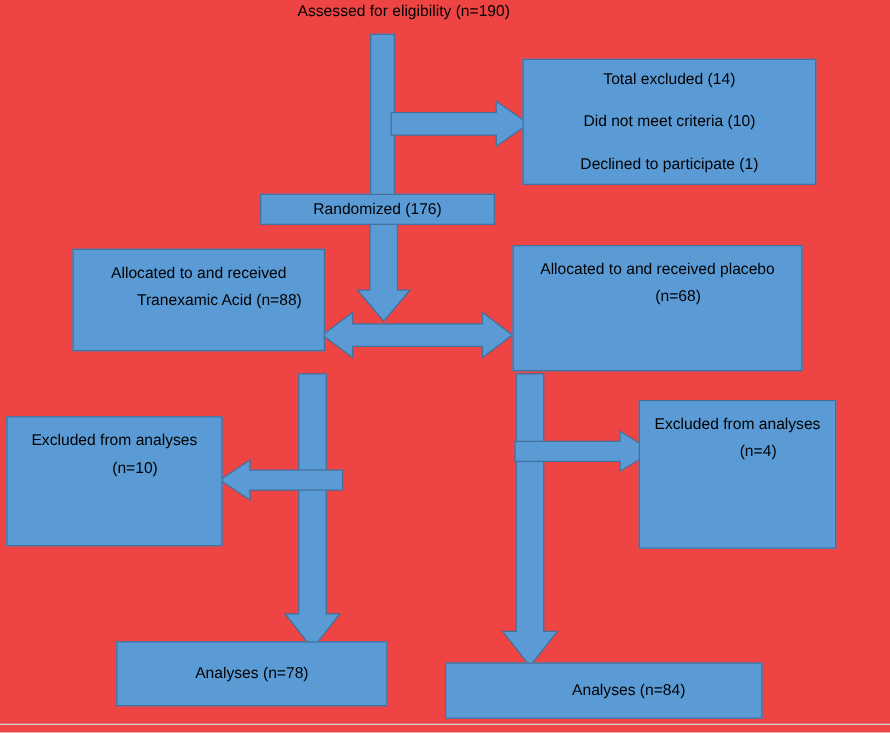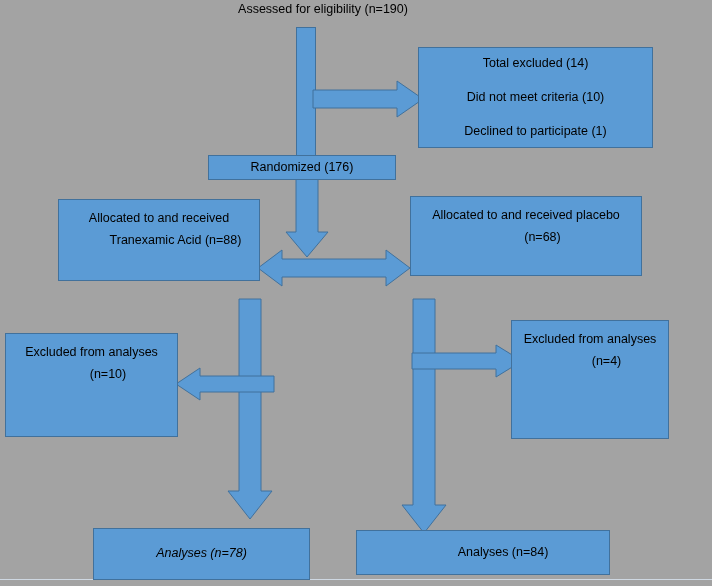--- a/index.html
+++ b/index.html
@@ -4,21 +4,21 @@
 <style>
   html, body {
     margin: 0;
     padding: 0;
     background: #ffffff;
   }
   #canvas {
     position: relative;
     width: 712px;
     height: 586px;
-    background: #a3a3a3;
+    background: #ef4444;
     font-family: "Liberation Sans", sans-serif;
     overflow: hidden;
   }
   .node {
     position: absolute;
     box-sizing: border-box;
     background: #5b9bd5;
     border: 1px solid #41719c;
     color: #000000;
     display: flex;
@@ -151,42 +151,42 @@
     </div>
   </div>
 
   <div class="node tight top-align" style="left:58px; top:199px; width:202px; height:82px;">
     <div class="lines">
       <span class="ln">Allocated to and received</span>
       <span class="ln">Tranexamic Acid (n=88)</span>
     </div>
   </div>
 
-  <div class="node tight top-align" style="left:410px; top:196px; width:232px; height:80px;">
+  <div class="node tight top-align" style="left:410px; top:196px; width:232px; height:101px;">
     <div class="lines">
       <span class="ln">Allocated to and received placebo</span>
       <span class="ln">(n=68)</span>
     </div>
   </div>
 
   <div class="node tight top-align" style="left:5px; top:333px; width:173px; height:104px;">
     <div class="lines">
       <span class="ln">Excluded from analyses</span>
       <span class="ln">(n=10)</span>
     </div>
   </div>
 
   <div class="node tight top-align" style="left:511px; top:320px; width:158px; height:119px;">
     <div class="lines">
       <span class="ln">Excluded from analyses</span>
       <span class="ln">(n=4)</span>
     </div>
   </div>
 
-  <div class="node" style="left:93px; top:528px; width:217px; height:52px;font-style:italic;">
+  <div class="node" style="left:93px; top:513px; width:217px; height:52px;">
     <div class="lines">
       <span class="ln">Analyses (n=78)</span>
     </div>
   </div>
 
   <div class="node" style="left:356px; top:530px; width:254px; height:45px;padding-left:40px;">
     <div class="lines">
       <span class="ln">Analyses (n=84)</span>
     </div>
   </div>

